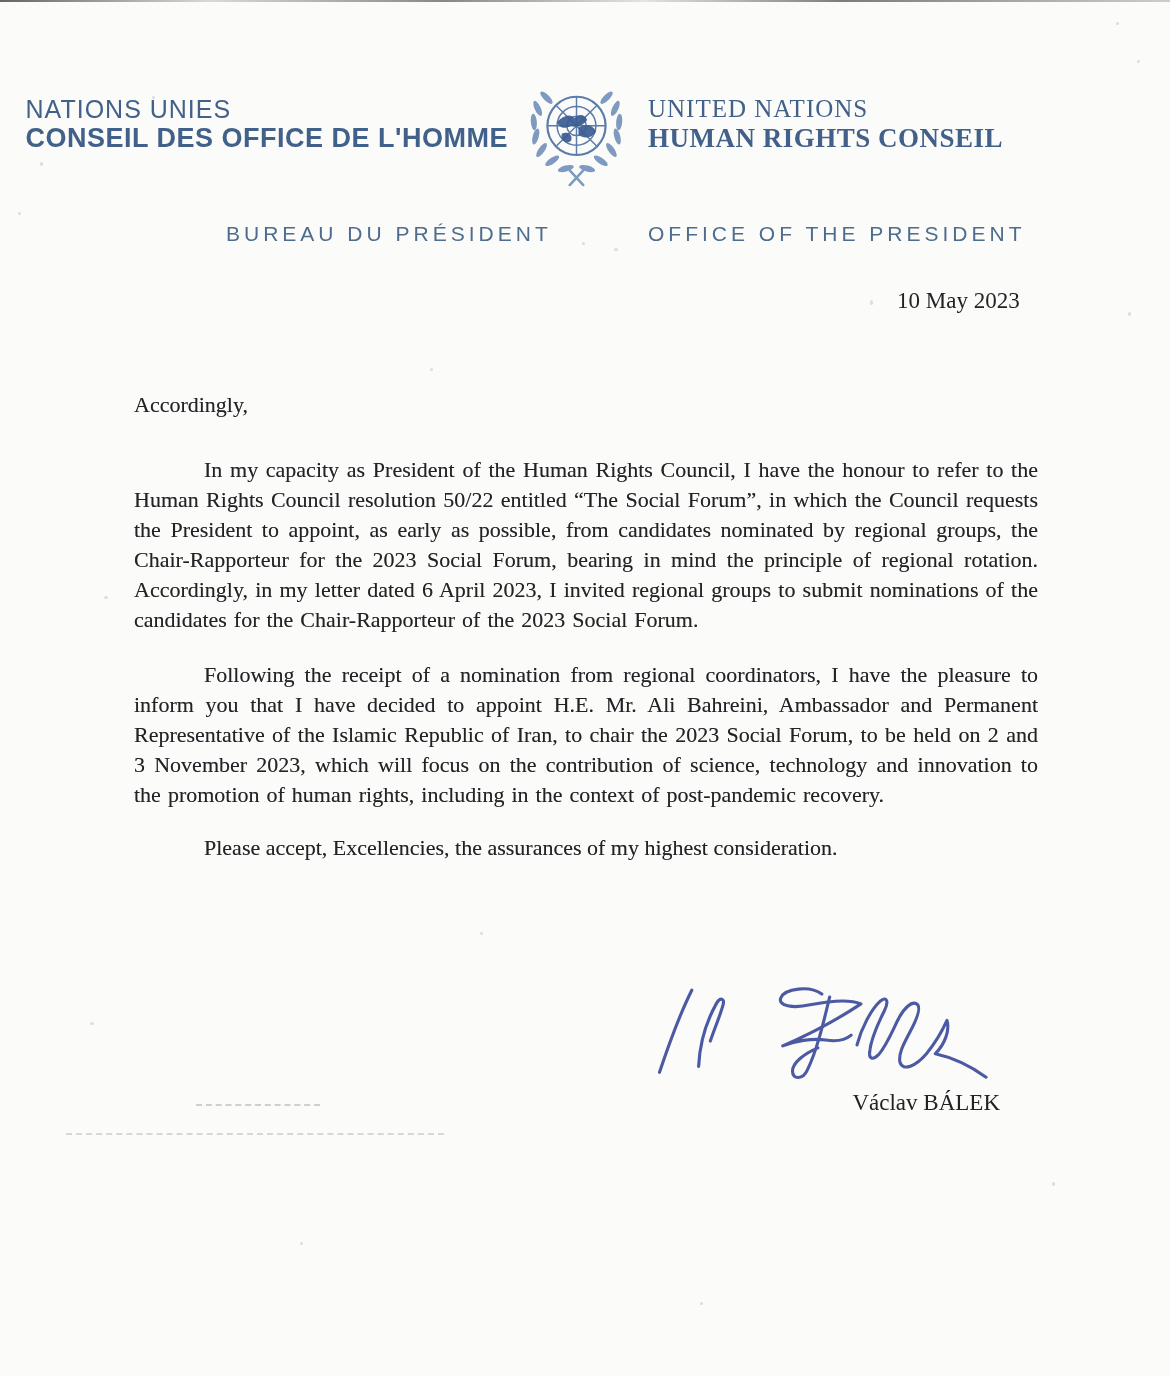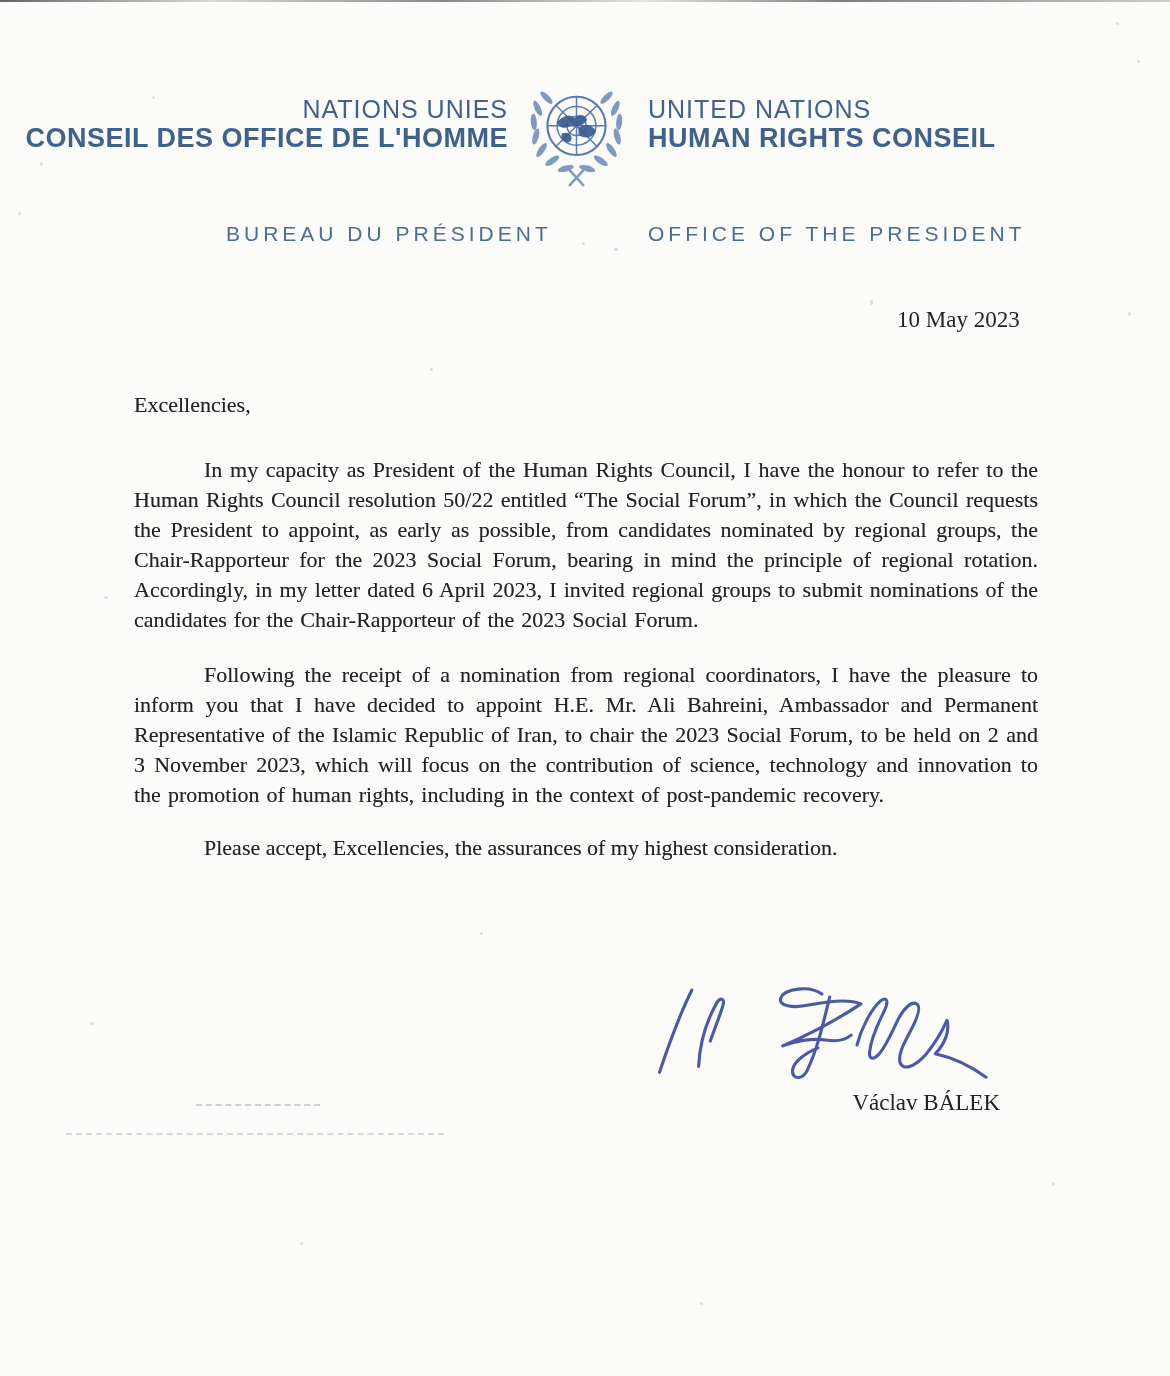--- a/index.html
+++ b/index.html
@@ -25,43 +25,43 @@
   }
   .scan-top-edge{
     position:absolute;left:0;top:0;width:100%;height:2px;
     background:linear-gradient(to right,
       rgba(20,20,22,.65), rgba(20,20,22,.15) 18%,
       rgba(20,20,22,.5) 38%, rgba(20,20,22,.1) 55%,
       rgba(20,20,22,.55) 72%, rgba(20,20,22,.2) 100%);
   }
   
   .hdr-left{
-    position:absolute;top:95px;right:662px;text-align:right;
+    position:absolute;top:95px;right:662px;text-align:left;
     font-family:"Liberation Sans", sans-serif;color:var(--header-blue);
     white-space:nowrap;
   }
   .hdr-right{
     position:absolute;top:95px;left:648px;text-align:left;
-    font-family:Liberation Sans, sans-serif;color:var(--header-blue);
+    font-family:Liberation Serif, serif;color:var(--header-blue);
     white-space:nowrap;
   }
   .hdr-line1{font-size:25px;letter-spacing:1px;line-height:28px;font-weight:400;}
   .hdr-line2{font-size:27px;letter-spacing:.5px;line-height:30px;font-weight:700;}
   .emblem{position:absolute;left:528px;top:84px;width:97px;height:106px;}
   .sub-label{
     position:absolute;top:222px;
     font-family:"Liberation Sans", sans-serif;
     font-size:21px;letter-spacing:4px;color:var(--subheader-blue);
     white-space:nowrap;
   }
   .sub-left{left:226px;}
   .sub-right{left:648px;}
   
   .date{
-    position:absolute;left:897px;top:307px;
+    position:absolute;left:897px;top:288px;
     font-size:23px;color:var(--body-text);
   }
   .body-block{
     position:absolute;left:134px;top:390px;width:904px;
     font-size:22px;line-height:30px;
     text-shadow:0 0 .5px rgba(35,35,40,.4);
   }
   .salutation{margin-bottom:35px;}
   .para{
     text-align:justify;text-justify:inter-word;
@@ -138,21 +138,21 @@
     <div class="hdr-line1">UNITED NATIONS</div>
     <div class="hdr-line2">HUMAN RIGHTS CONSEIL</div>
   </div>
 
   <div class="sub-label sub-left">BUREAU DU PRÉSIDENT</div>
   <div class="sub-label sub-right">OFFICE OF THE PRESIDENT</div>
 
   <div class="date">10 May 2023</div>
 
   <div class="body-block">
-    <div class="salutation">Excellencies,</div>
+    <div class="salutation">Accordingly,</div>
     <p class="para">In my capacity as President of the Human Rights Council, I have the honour to refer to the Human Rights Council resolution 50/22 entitled “The Social Forum”, in which the Council requests the President to appoint, as early as possible, from candidates nominated by regional groups, the Chair-Rapporteur for the 2023 Social Forum, bearing in mind the principle of regional rotation. Accordingly, in my letter dated 6 April 2023, I invited regional groups to submit nominations of the candidates for the Chair-Rapporteur of the 2023 Social Forum.</p>
     <p class="para">Following the receipt of a nomination from regional coordinators, I have the pleasure to inform you that I have decided to appoint H.E. Mr. Ali Bahreini, Ambassador and Permanent Representative of the Islamic Republic of Iran, to chair the 2023 Social Forum, to be held on 2 and 3 November 2023, which will focus on the contribution of science, technology and innovation to the promotion of human rights, including in the context of post-pandemic recovery.</p>
     <p class="closing">Please accept, Excellencies, the assurances of my highest consideration.</p>
   </div>
 
   <svg class="sig-svg" viewBox="0 0 360 130" aria-hidden="true">
     <g stroke="var(--ink-blue)" stroke-width="3.2" fill="none" stroke-linecap="round" stroke-linejoin="round" opacity="0.92">
       <path d="M22,96 C32,66 44,34 55,12"></path>
       <path d="M62,90 C63,68 70,44 80,26 C84,19 89,20 87,27 C84,38 78,52 74,64"></path>
       <path d="M188,16 C176,7 150,10 146,20 C143,28 158,31 176,27 C196,23 216,21 228,26 C210,38 178,56 148,69 C160,64 178,61 192,63 C204,65 212,63 218,58"></path>

